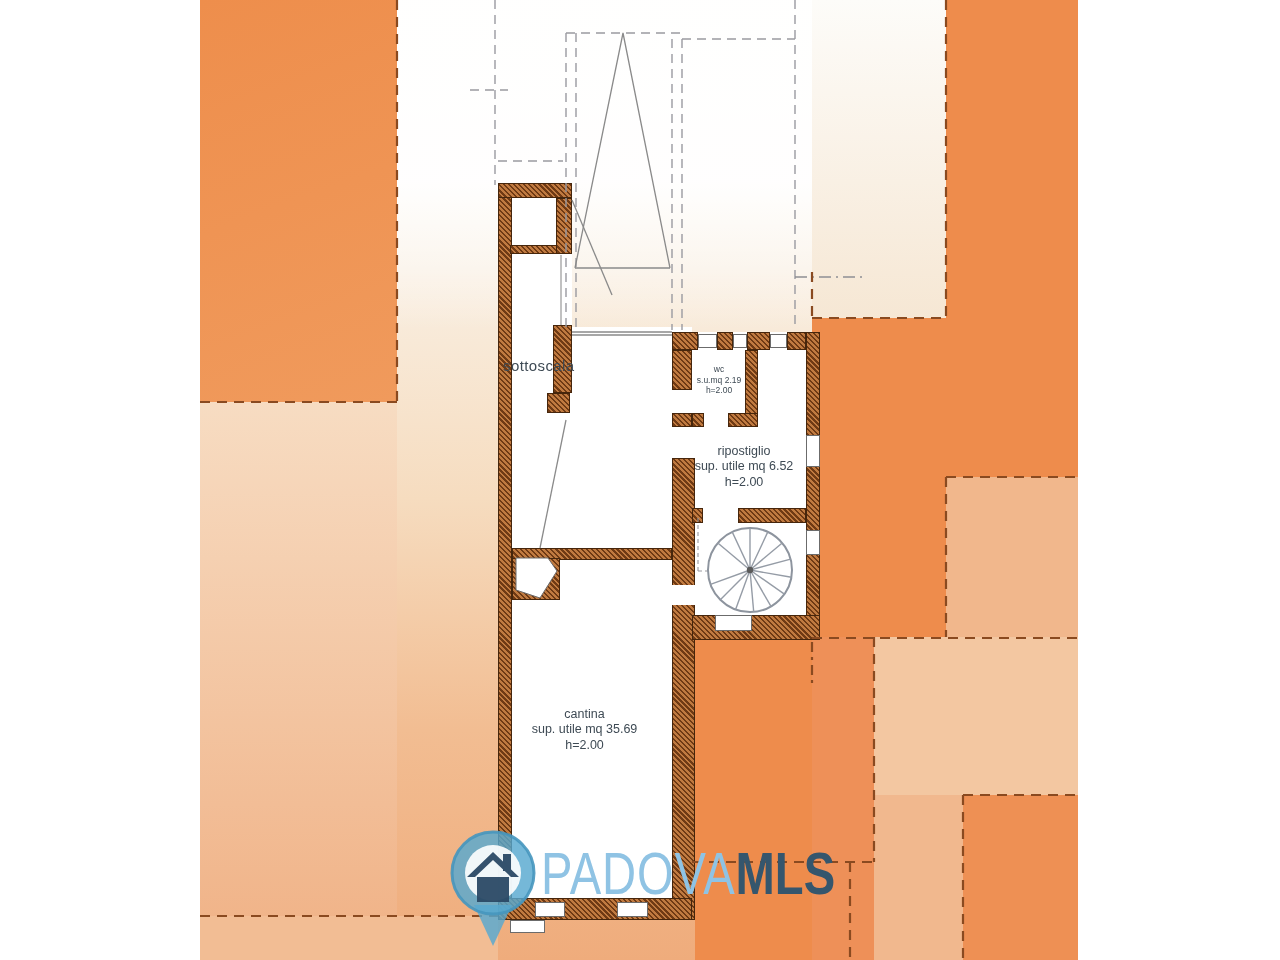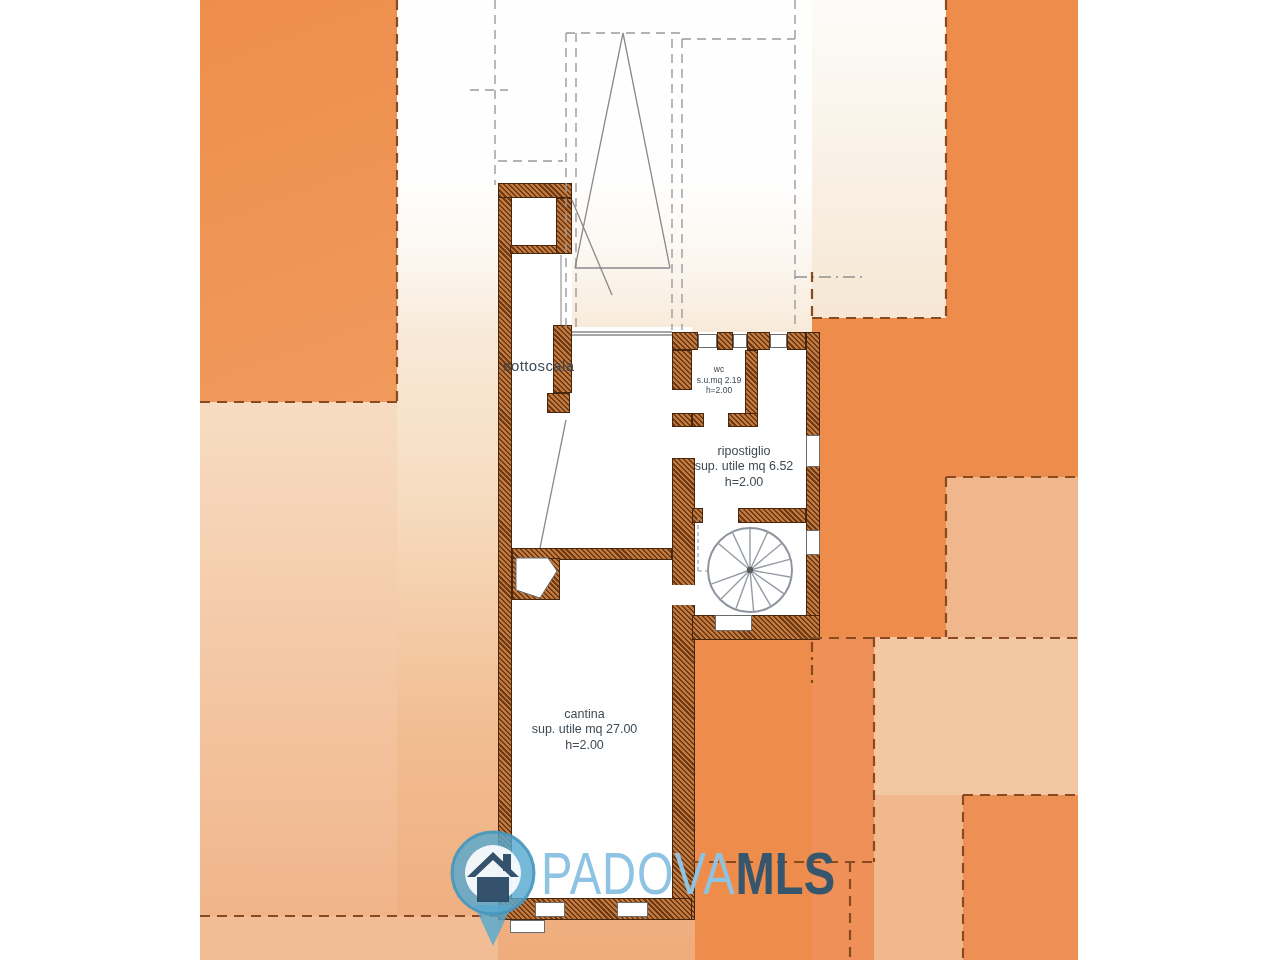--- a/index.html
+++ b/index.html
@@ -180,21 +180,21 @@
         <div>s.u.mq 2.19</div>
         <div>h=2.00</div>
       </div>
       <div class="lbl lbl-md" style="left:464px;top:444px;width:160px;">
         <div>ripostiglio</div>
         <div>sup. utile mq 6.52</div>
         <div>h=2.00</div>
       </div>
       <div class="lbl lbl-md" style="left:313px;top:707px;width:143px;">
         <div>cantina</div>
-        <div>sup. utile mq 27.00</div>
+        <div>sup. utile mq 35.69</div>
         <div>h=2.00</div>
       </div>
 
       <svg width="100" height="120" style="position:absolute;left:243px;top:828px;pointer-events:none;">
         <polygon points="31,77 69,77 50,118" fill="rgba(87,168,207,0.82)"></polygon>
         <circle cx="50" cy="45" r="41" fill="rgba(87,168,207,0.82)" stroke="rgba(70,150,190,0.9)" stroke-width="3"></circle>
         <circle cx="50" cy="45" r="28" fill="rgba(255,255,255,0.9)"></circle>
         <g fill="#2b4a66" opacity="0.95">
           <rect x="60" y="26" width="8" height="17"></rect>
           <polygon points="24,49 50,24 76,49 68,49 50,32 32,49"></polygon>

